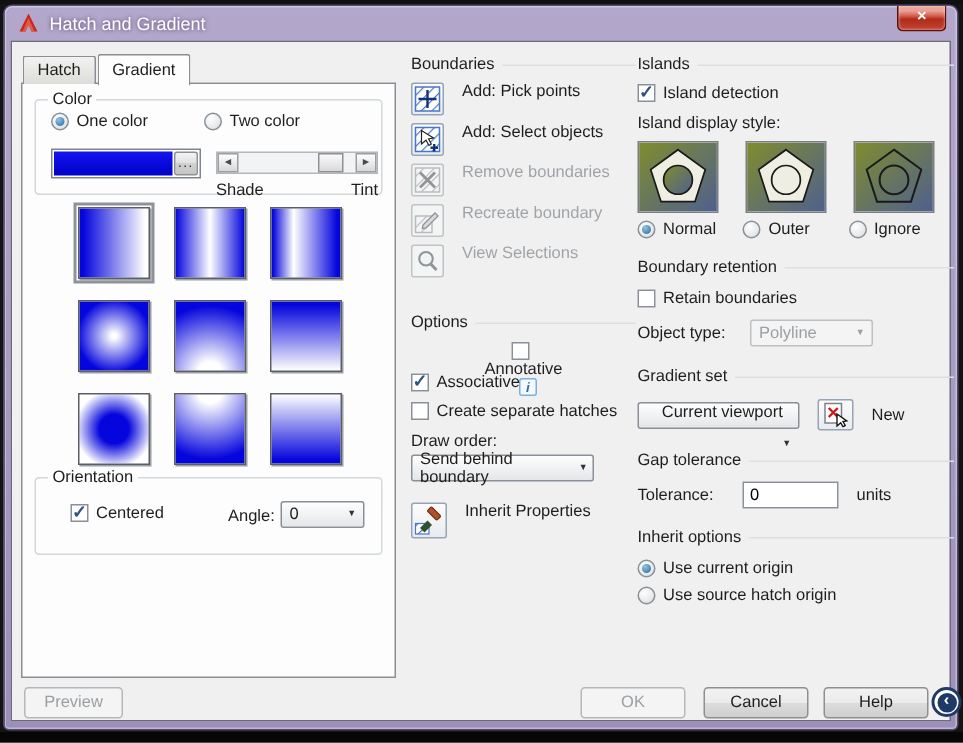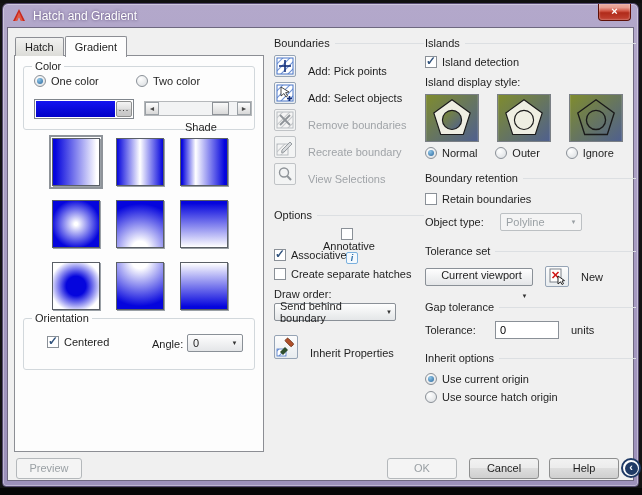--- a/index.html
+++ b/index.html
@@ -58,35 +58,35 @@
     font-size:9px; line-height:12px; text-align:center; letter-spacing:1px; }
 
   .slider { position:absolute; left:120px; top:34px; width:108px; height:15px; display:flex;
     border:1px solid #b5b8bb; background:#f2f3f4; }
   .slider .arrow { width:14px; height:13px; background:linear-gradient(#fefefe,#d8d8d8);
     border:1px solid #9aa0a5; font-size:7px; line-height:12px; text-align:center; color:#4a4a4a; }
   .slider .track { flex:1; position:relative; }
   .slider .thumb { position:absolute; left:68%; top:0; width:17px; height:13px;
     background:linear-gradient(#fafafa,#d9d9d9); border:1px solid #8e9297; }
 
-  .shade-tint { position:absolute; left:120px; top:54px; width:108px; display:flex; justify-content:space-between;margin-left:41px; }
+  .shade-tint { position:absolute; left:120px; top:54px; width:108px; display:flex; justify-content:space-between; }
 
   .swatch-grid { position:absolute; left:37px; top:82px; display:grid;
     grid-template-columns:repeat(3,48px); grid-auto-rows:48px; gap:14px 16px; }
   .gswatch { border:1px solid #5a5f66; box-shadow:1px 1px 0 #9aa0a6; }
   .gswatch.selected { outline:2px solid #8e9399; outline-offset:1px; }
 
   
   .mid-col { position:absolute; left:266px; top:8px; width:150px; }
   .right-col { position:absolute; left:417px; top:8px; width:211px; }
 
   .sect-head { display:flex; align-items:center; height:14px; white-space:nowrap; }
   .sect-head::after { content:""; flex:1; height:1px; background:#dcdfe2; margin-left:5px; }
 
-  .bound-row { display:flex; align-items:flex-end; height:22px; margin-top:5px; }
+  .bound-row { display:flex; align-items:flex-start; height:22px; margin-top:5px; }
   .icon-btn { width:22px; height:22px; border:1px solid #96a4b5; border-radius:2px;
     background:linear-gradient(#fcfcfc,#e8ecef); display:flex; align-items:center; justify-content:center; flex:none; }
   .icon-btn.disabled { border-color:#c0c3c6; background:#f3f4f4; }
   .bound-row .lbl { margin-left:12px; }
   .disabled-text { color:#a0a4a8; }
 
   .opt-check { display:flex; align-items:center; height:15px; margin-top:4px; }
   .info-ic { width:12px; height:12px; border:1px solid #7ab0de; border-radius:2px; margin-left:6px;
     color:#2d6da8; font-size:9px; font-weight:bold; text-align:center; line-height:11px; font-style:italic; background:#f4f9fd; }
 
@@ -367,21 +367,21 @@
         </div>
         <div class="field-row" style="margin-top:8px;">
           <span style="width:75px;">Object type:</span>
           <div class="select disabled" style="width:82px;">
             <span>Polyline</span>
             <span class="sel-arrow">▼</span>
           </div>
         </div>
 
         <div class="sect-head" style="margin-top:13px;">
-          <span>Tolerance set</span>
+          <span>Gradient set</span>
         </div>
         <div class="field-row" style="margin-top:8px;">
           <div class="select" style="width:108px;flex-direction:column;">
             <span>Current viewport</span>
             <span class="sel-arrow">▼</span>
           </div>
           <div class="icon-btn" style="margin-left:12px; width:24px; height:21px;">
             <svg width="18" height="17" viewBox="0 0 18 17">
               <rect x="2" y="1" width="11" height="13" fill="#ffffff" stroke="#7d828a"></rect>
               <line x1="4.5" y1="4" x2="10.5" y2="10" stroke="#d01818" stroke-width="1.6"></line>

